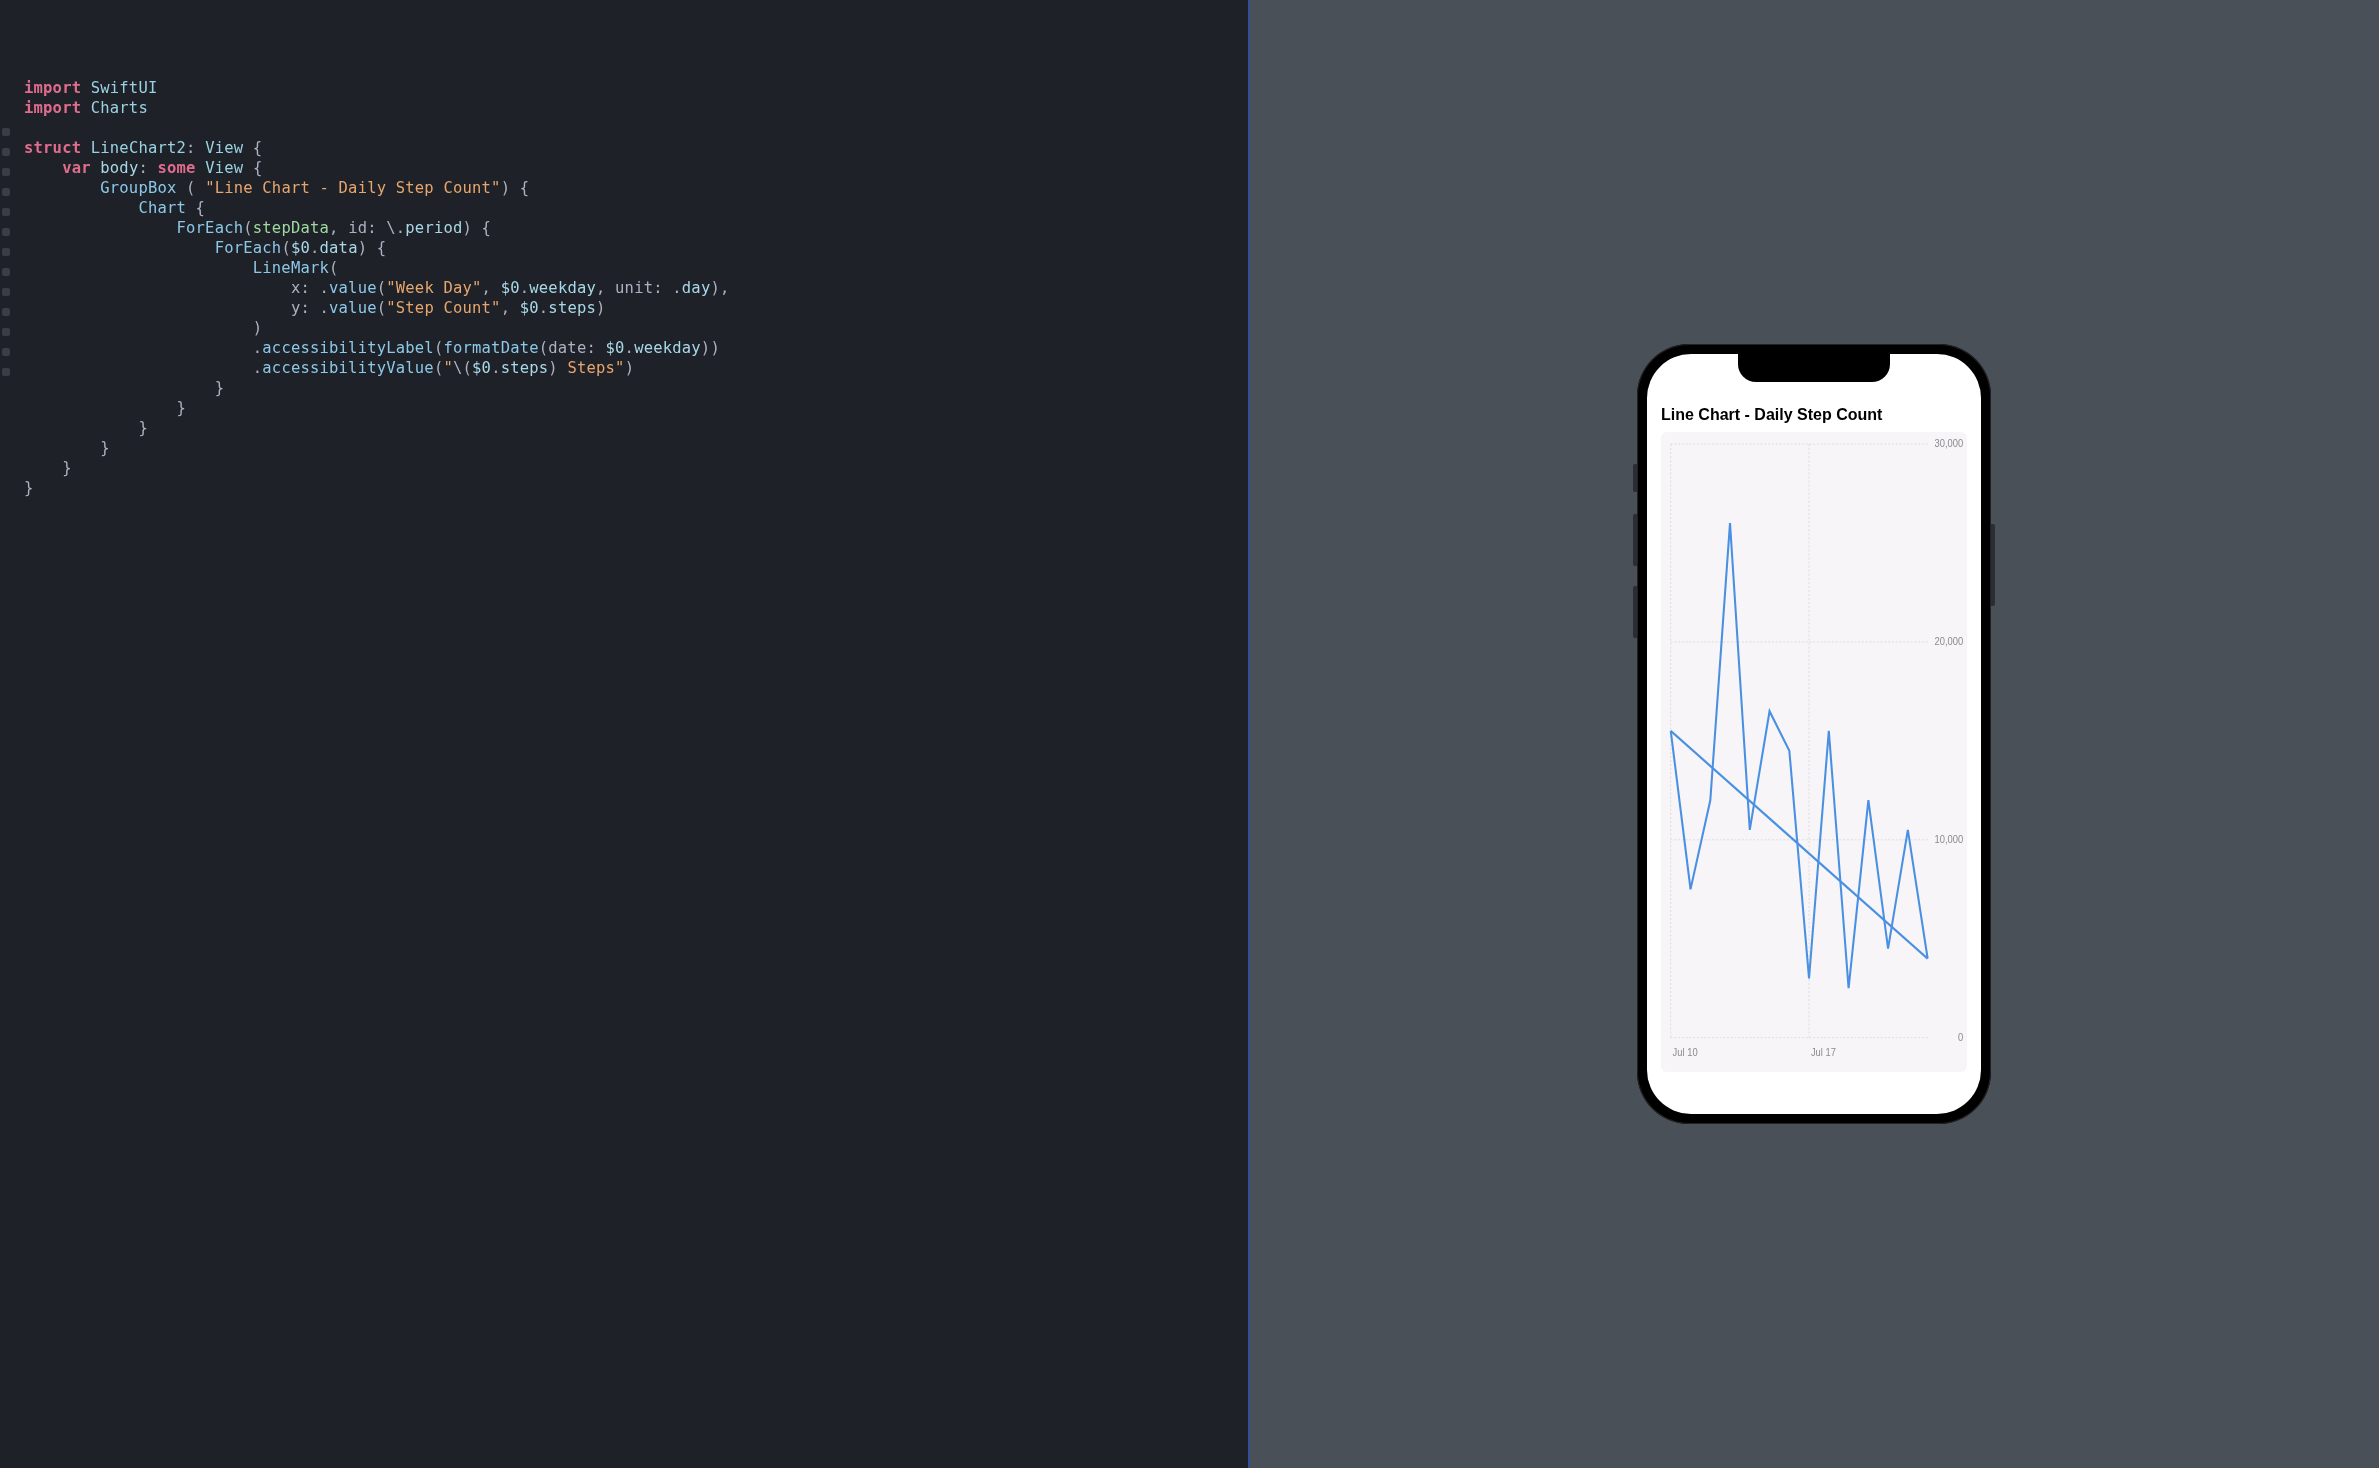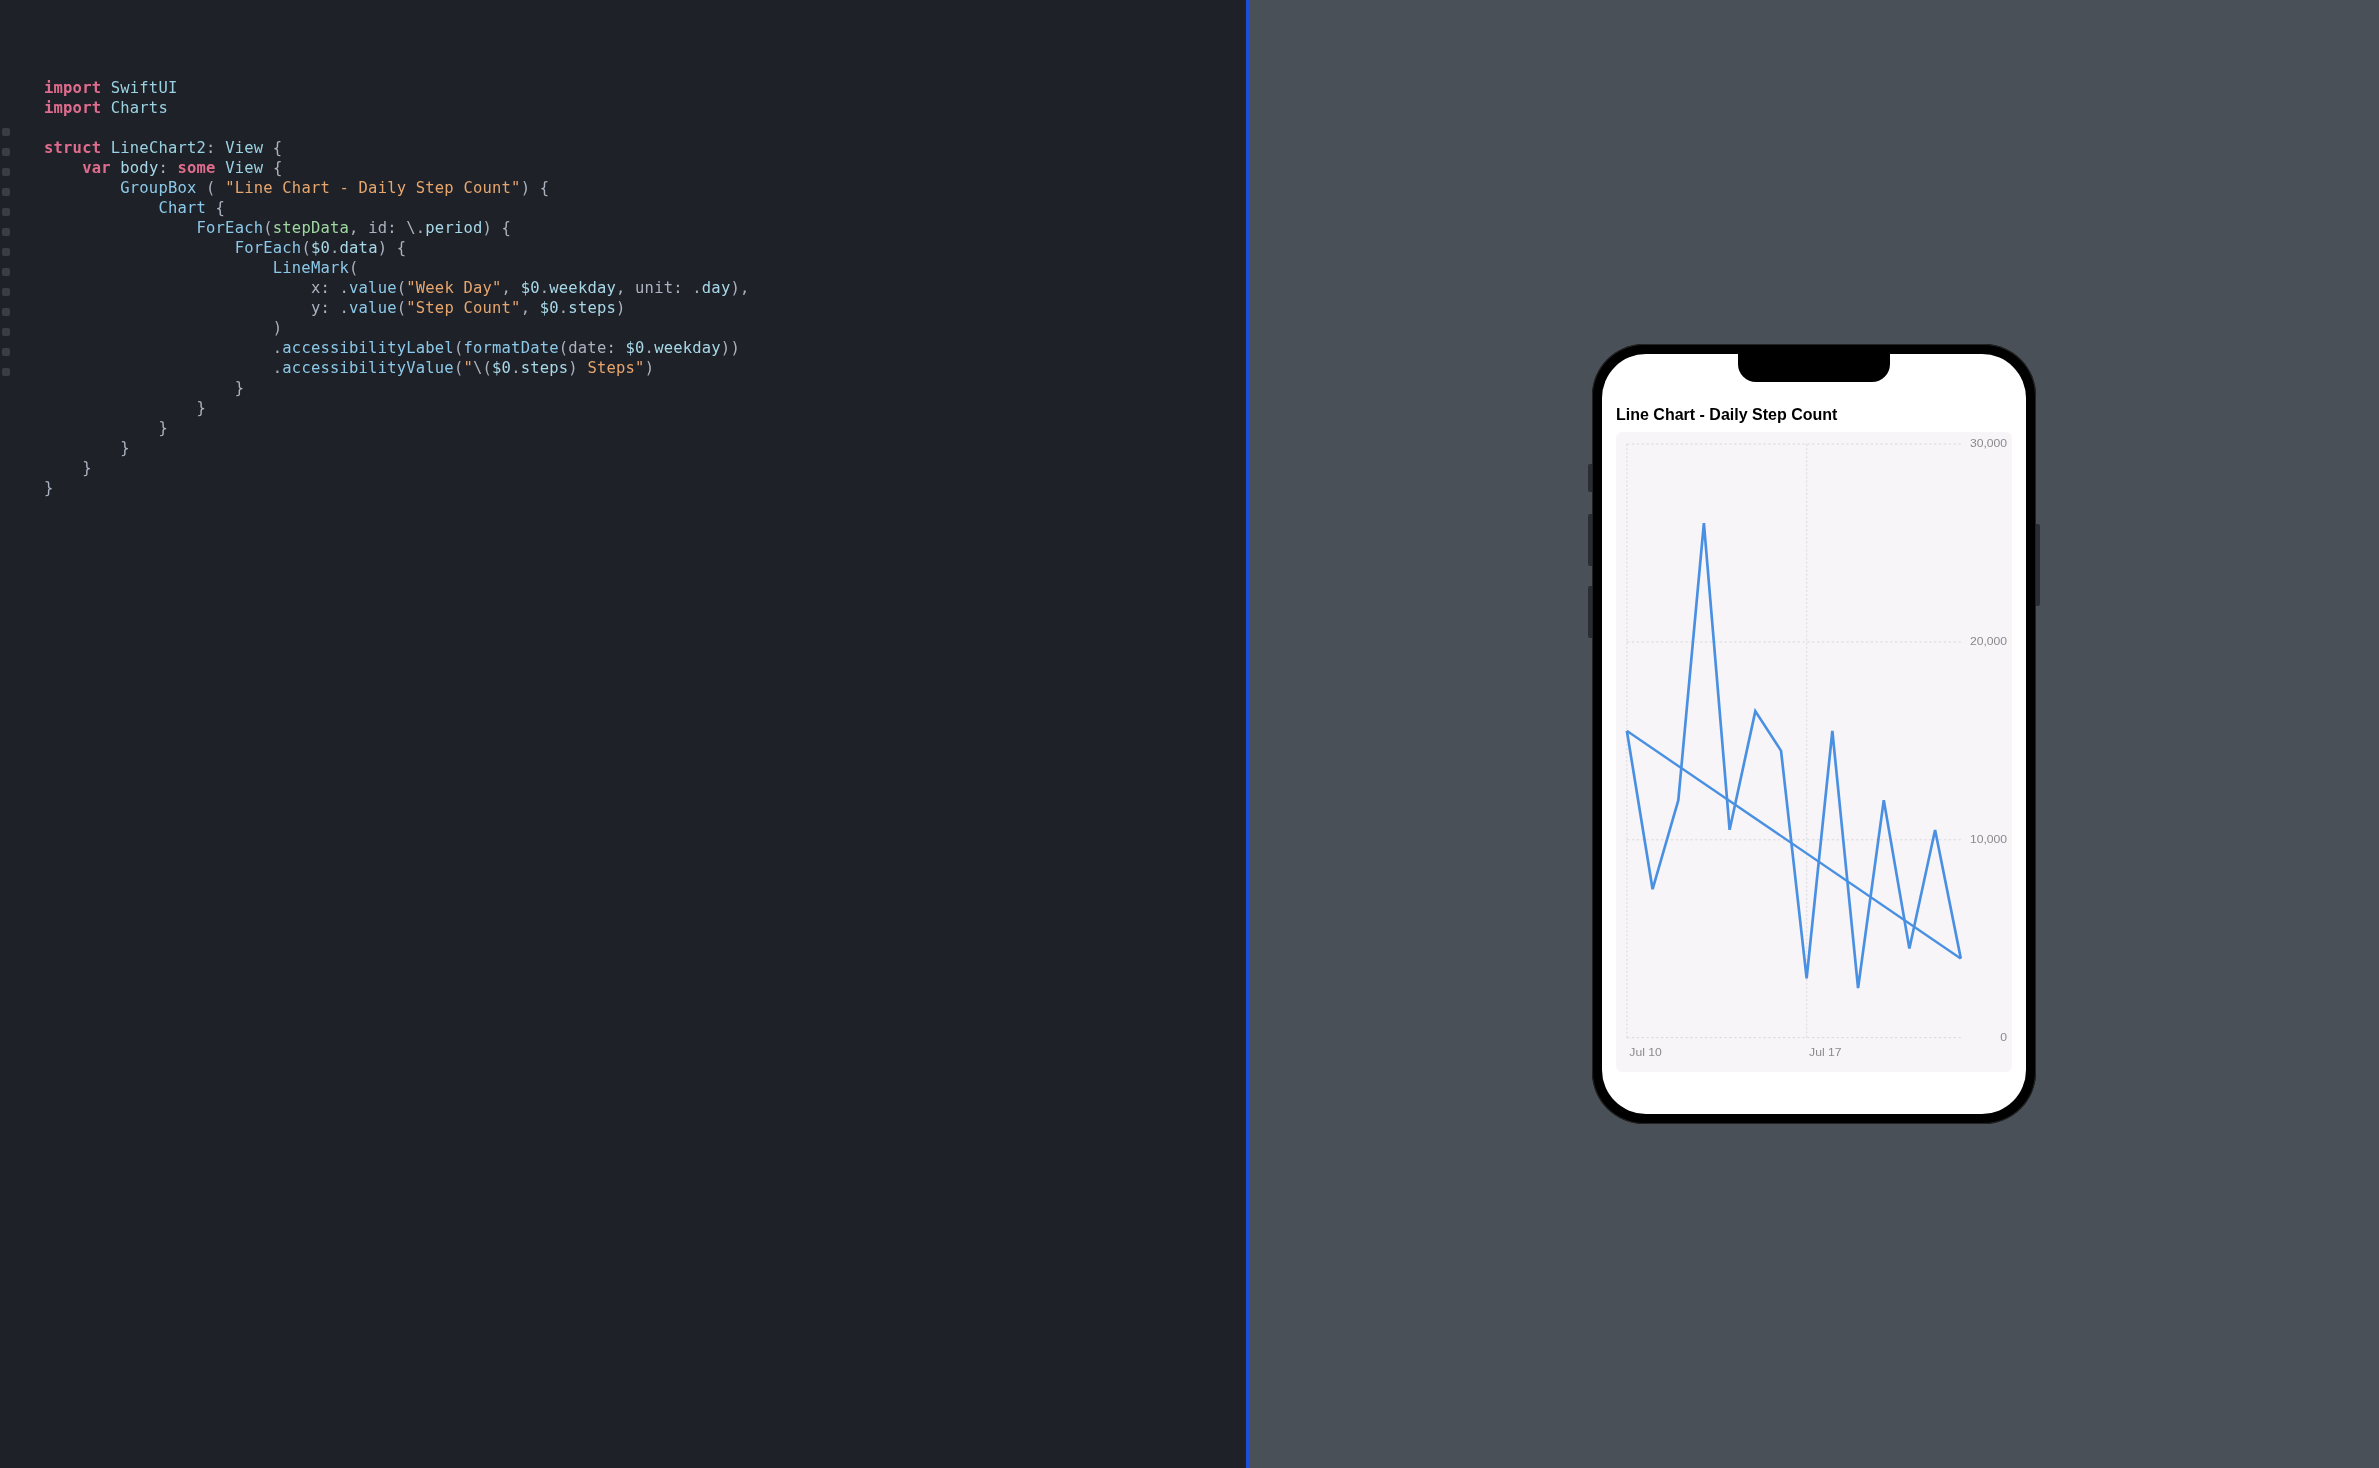--- a/index.html
+++ b/index.html
@@ -8,22 +8,21 @@
       background: #1e2127;
       display: flex;
       height: 100vh;
       overflow: hidden;
     }
     .editor-pane {
       flex: 0 0 52.5%;
       background: #1e2127;
       position: relative;
       display: flex;
-      border-right: 3px solid #1d4ed8;
-      gap: 20px;
+      border-right: 1px solid #1d4ed8;
     }
     .gutter {
       width: 18px;
       background: #1e2127;
       display: flex;
       flex-direction: column;
       padding-top: 70px;
     }
     .gutter-mark {
       height: 20px;
@@ -49,21 +48,21 @@
     .punc { color: #abb2bf; }
     .preview-pane {
       flex: 1;
       background: #4a5058;
       display: flex;
       align-items: center;
       justify-content: center;
       position: relative;
     }
     .phone {
-      width: 444px;
+      width: 354px;
       height: 780px;
       background: #000;
       border-radius: 52px;
       padding: 10px;
       position: relative;
       box-shadow: 0 0 0 1px #222 inset;
     }
     .phone-buttons-left {
       position: absolute;
       left: -4px;

